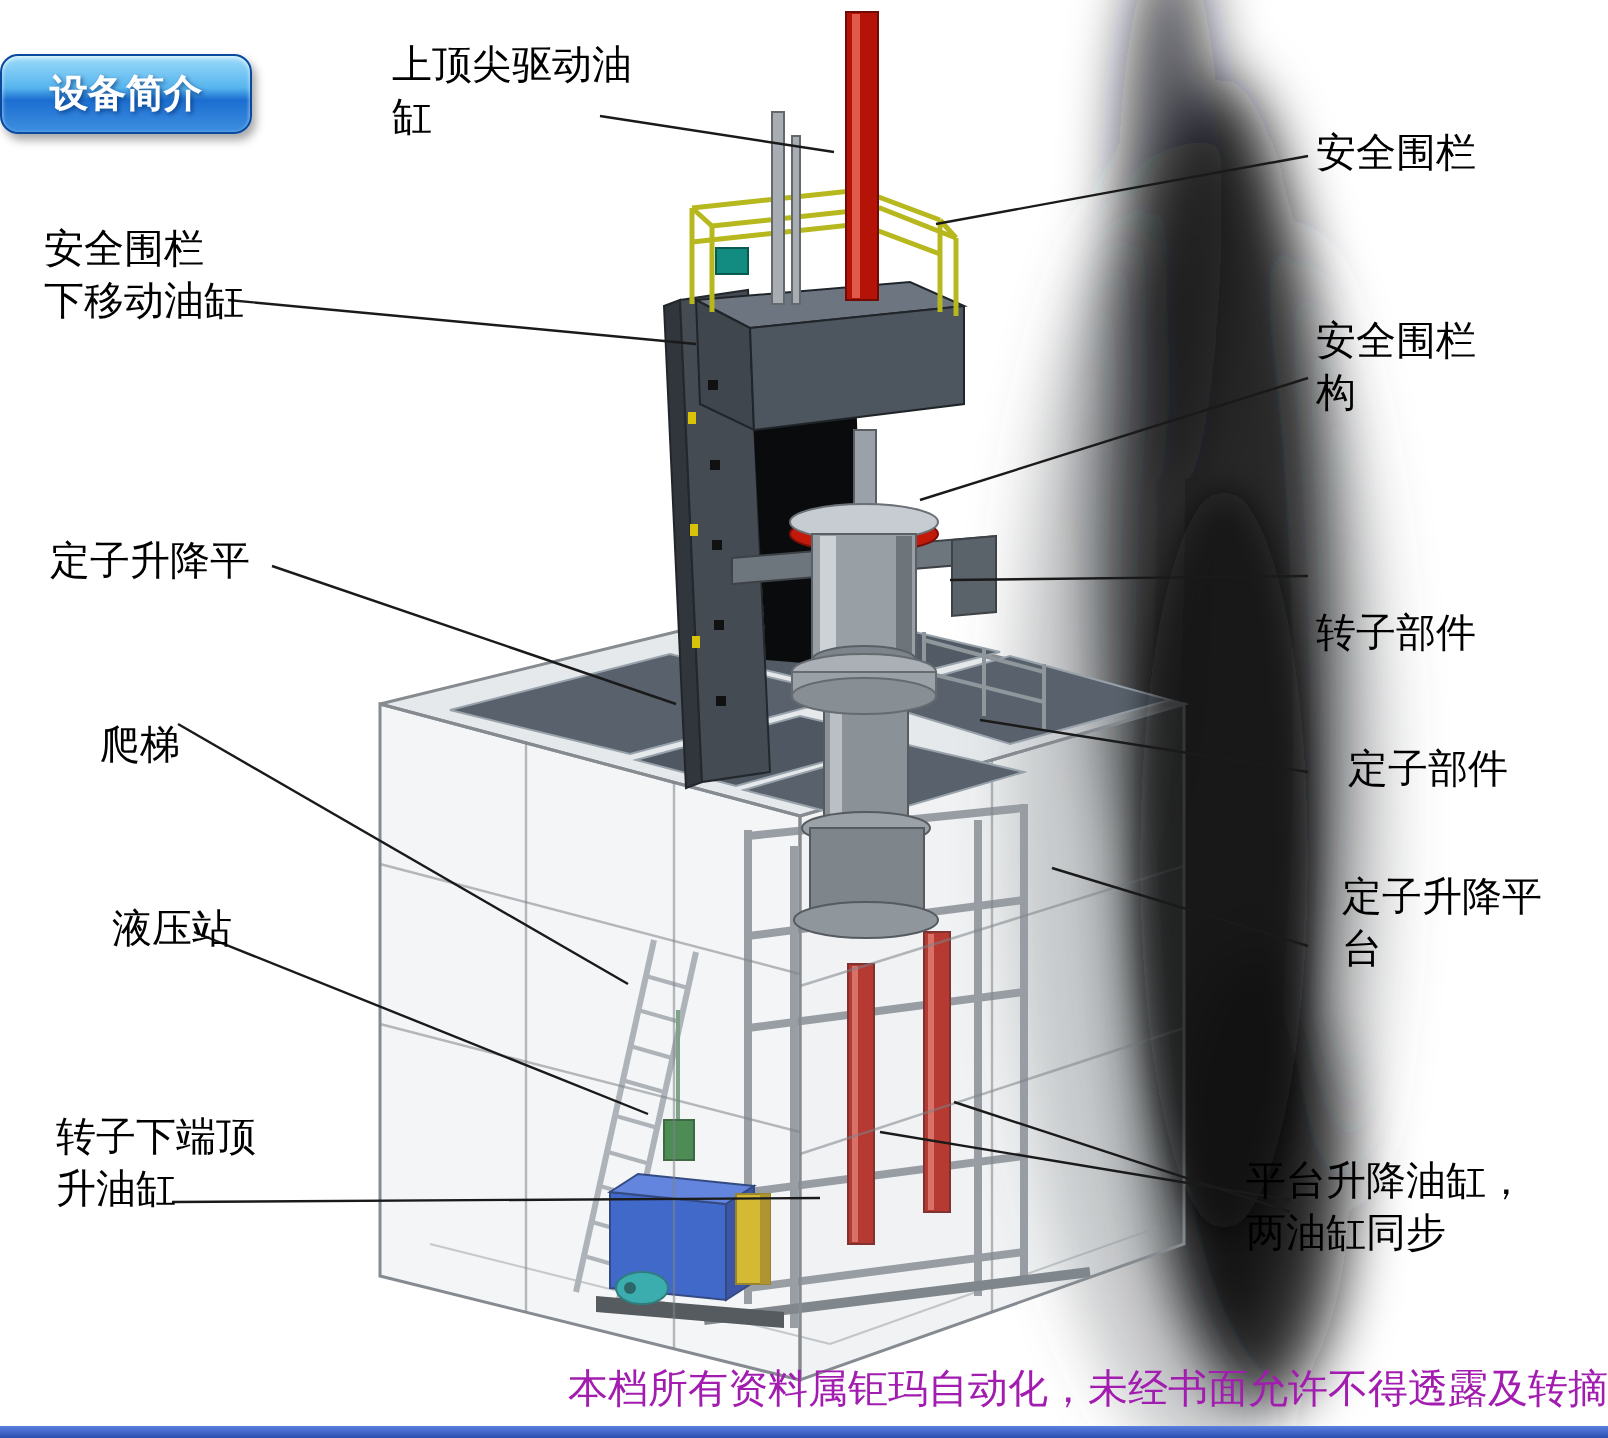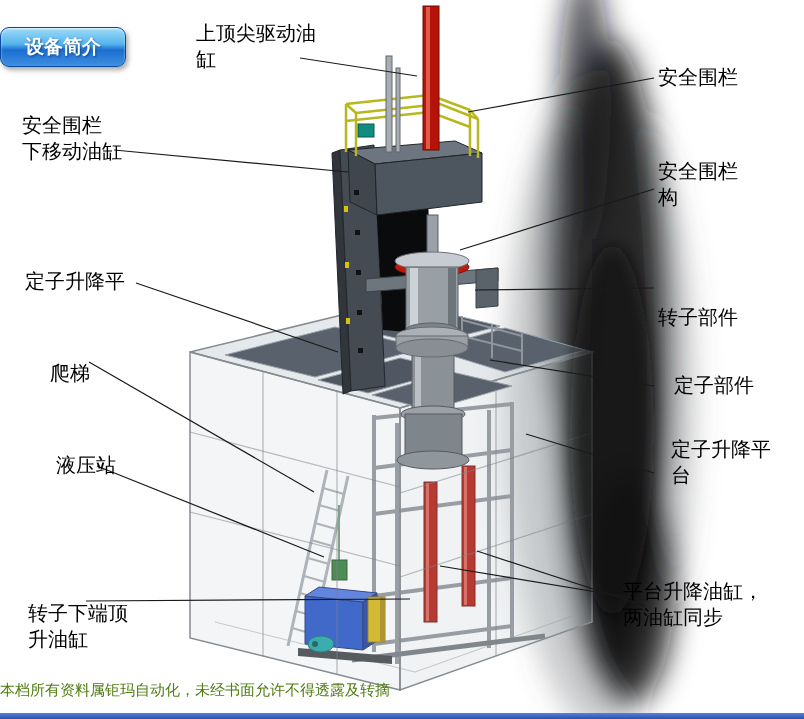--- a/index.html
+++ b/index.html
@@ -16,22 +16,22 @@
   .badge {
     position:absolute; left:0; top:27px; width:124px; height:38px; z-index:4;
     display:flex; align-items:center; justify-content:center;
     font-family:Liberation Sans, sans-serif; font-size:19px; font-weight:bold; color:#fff;
     background:linear-gradient(180deg,#9ddcf9 0%,#56b4ee 42%,#1b6ed0 58%,#3e8fe0 100%);
     border:1px solid #0a4a9e; border-radius:9px;
     box-shadow:2px 3px 5px rgba(0,0,0,0.35), inset 0 1px 2px rgba(255,255,255,0.75);
     text-shadow:1px 1px 2px rgba(0,40,100,0.6);
   }
   .footer {
-    position:absolute; left:0; right:0; top:681px; z-index:3; text-align:left;
-    font-family:"Liberation Serif", serif; font-size:15px; color:#4d7c0f;
+    position:absolute; left:0; right:0; top:681px; z-index:3; text-align:right;
+    font-family:"Liberation Serif", serif; font-size:20px; color:#a21caf;
   }
   .bottom-strip {
     position:absolute; left:0; top:713px; width:804px; height:6px; z-index:2;
     background:linear-gradient(180deg,#5b7fe0,#2a4fb0);
   }
 </style>
 </head>
 <body>
 
 <svg class="machine" width="804" height="719" viewBox="0 0 804 719" xmlns="http://www.w3.org/2000/svg">
@@ -234,19 +234,19 @@
 下移动油缸</div>
 <div class="lbl" style="left:658px; top:158px;">安全围栏
 构</div>
 <div class="lbl" style="left:25px;  top:268px;">定子升降平</div>
 <div class="lbl" style="left:658px; top:272px;margin-top:32px;">转子部件</div>
 <div class="lbl" style="left:50px;  top:360px;">爬梯</div>
 <div class="lbl" style="left:674px; top:372px;">定子部件</div>
 <div class="lbl" style="left:56px;  top:452px;">液压站</div>
 <div class="lbl" style="left:658px; top:436px;margin-left:13px;">定子升降平
 台</div>
-<div class="lbl" style="left:28px;  top:556px;margin-top:44px;">转子下端顶
+<div class="lbl" style="left:28px;  top:556px;">转子下端顶
 升油缸</div>
 <div class="lbl" style="left:623px; top:578px;">平台升降油缸，
 两油缸同步</div>
 
 <div class="footer">本档所有资料属钜玛自动化，未经书面允许不得透露及转摘</div>
 <div class="bottom-strip"></div>
 
 </body></html>

